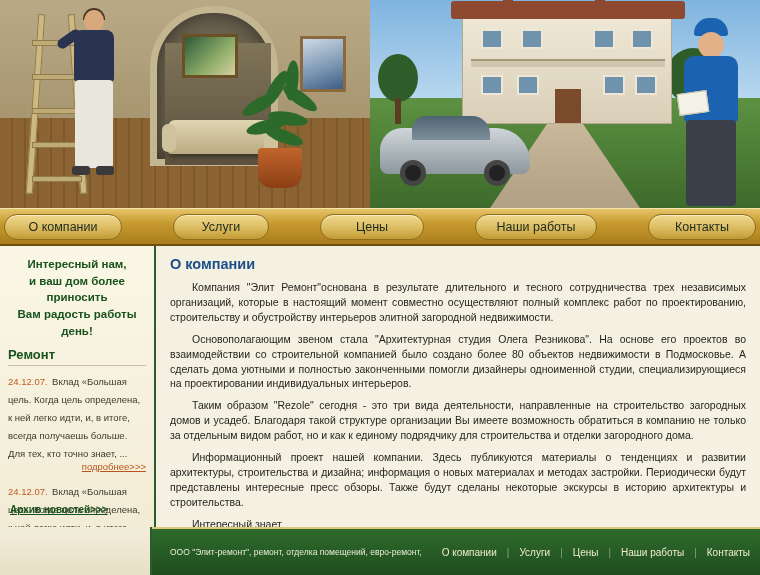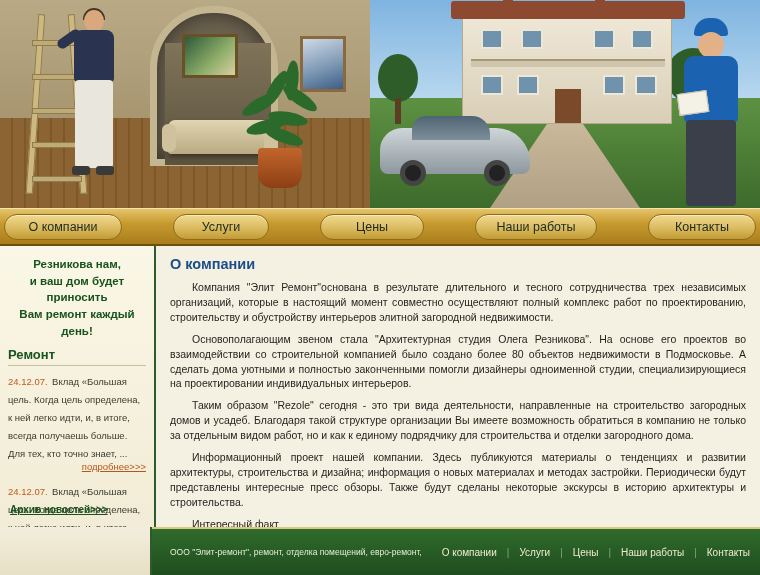--- a/index.html
+++ b/index.html
@@ -438,23 +438,23 @@
     <div class="nav-spacer"></div>
     <div class="nav-item" style="min-width:108px;">
       <span>Контакты</span>
     </div>
   </div>
 
   <div class="content">
 
     <div class="sidebar">
       <div class="slogan">
-        <div>Резникова нам,</div>
-        <div>и ваш дом будет приносить</div>
-        <div>Вам ремонт каждый день!</div>
+        <div>Интересный нам,</div>
+        <div>и ваш дом более приносить</div>
+        <div>Вам радость работы день!</div>
       </div>
 
       <div class="news-head">Ремонт</div>
 
       <div class="news-item">
         <span class="news-date">24.12.07.</span>
         <span class="news-text">Вклад «Большая цель. Когда цель определена, к ней легко идти, и, в итоге, всегда получаешь больше. Для тех, кто точно знает, ...</span>
         <div class="news-more">подробнее&gt;&gt;&gt;</div>
       </div>
 
@@ -466,21 +466,21 @@
 
       <div class="archive">Архив новостей&gt;&gt;&gt;</div>
     </div>
 
     <div class="main">
       <h1>О компании</h1>
       <p>Компания "Элит Ремонт"основана в результате длительного и тесного сотрудничества трех независимых организаций, которые в настоящий момент совместно осуществляют полный комплекс работ по проектированию, строительству и обустройству интерьеров элитной загородной недвижимости.</p>
       <p>Основополагающим звеном стала "Архитектурная студия Олега Резникова". На основе его проектов во взаимодействии со строительной компанией было создано более 80 объектов недвижимости в Подмосковье. А сделать дома уютными и полностью законченными помогли дизайнеры одноименной студии, специализирующиеся на проектировании индивидуальных интерьеров.</p>
       <p>Таким образом "Rezole" сегодня - это три вида деятельности, направленные на строительство загородных домов и усадеб. Благодаря такой структуре организации Вы имеете возможность обратиться в компанию не только за отдельным видом работ, но и как к единому подрядчику для строительства и отделки загородного дома.</p>
       <p>Информационный проект нашей компании. Здесь публикуются материалы о тенденциях и развитии архитектуры, строительства и дизайна; информация о новых материалах и методах застройки. Периодически будут представлены интересные пресс обзоры. Также будут сделаны некоторые экскурсы в историю архитектуры и строительства.</p>
-      <p class="fact-title">Интересный факт</p>
+      <p class="fact-title">Интересный знает</p>
 
     </div>
   </div>
 
   <div class="footer">
     <div class="corner"></div>
     <div class="footer-left" style="margin-left:160px;">
       <div>ООО "Элит-ремонт", ремонт, отделка помещений, евро-ремонт,</div>
     </div>
     <div class="footer-nav">

